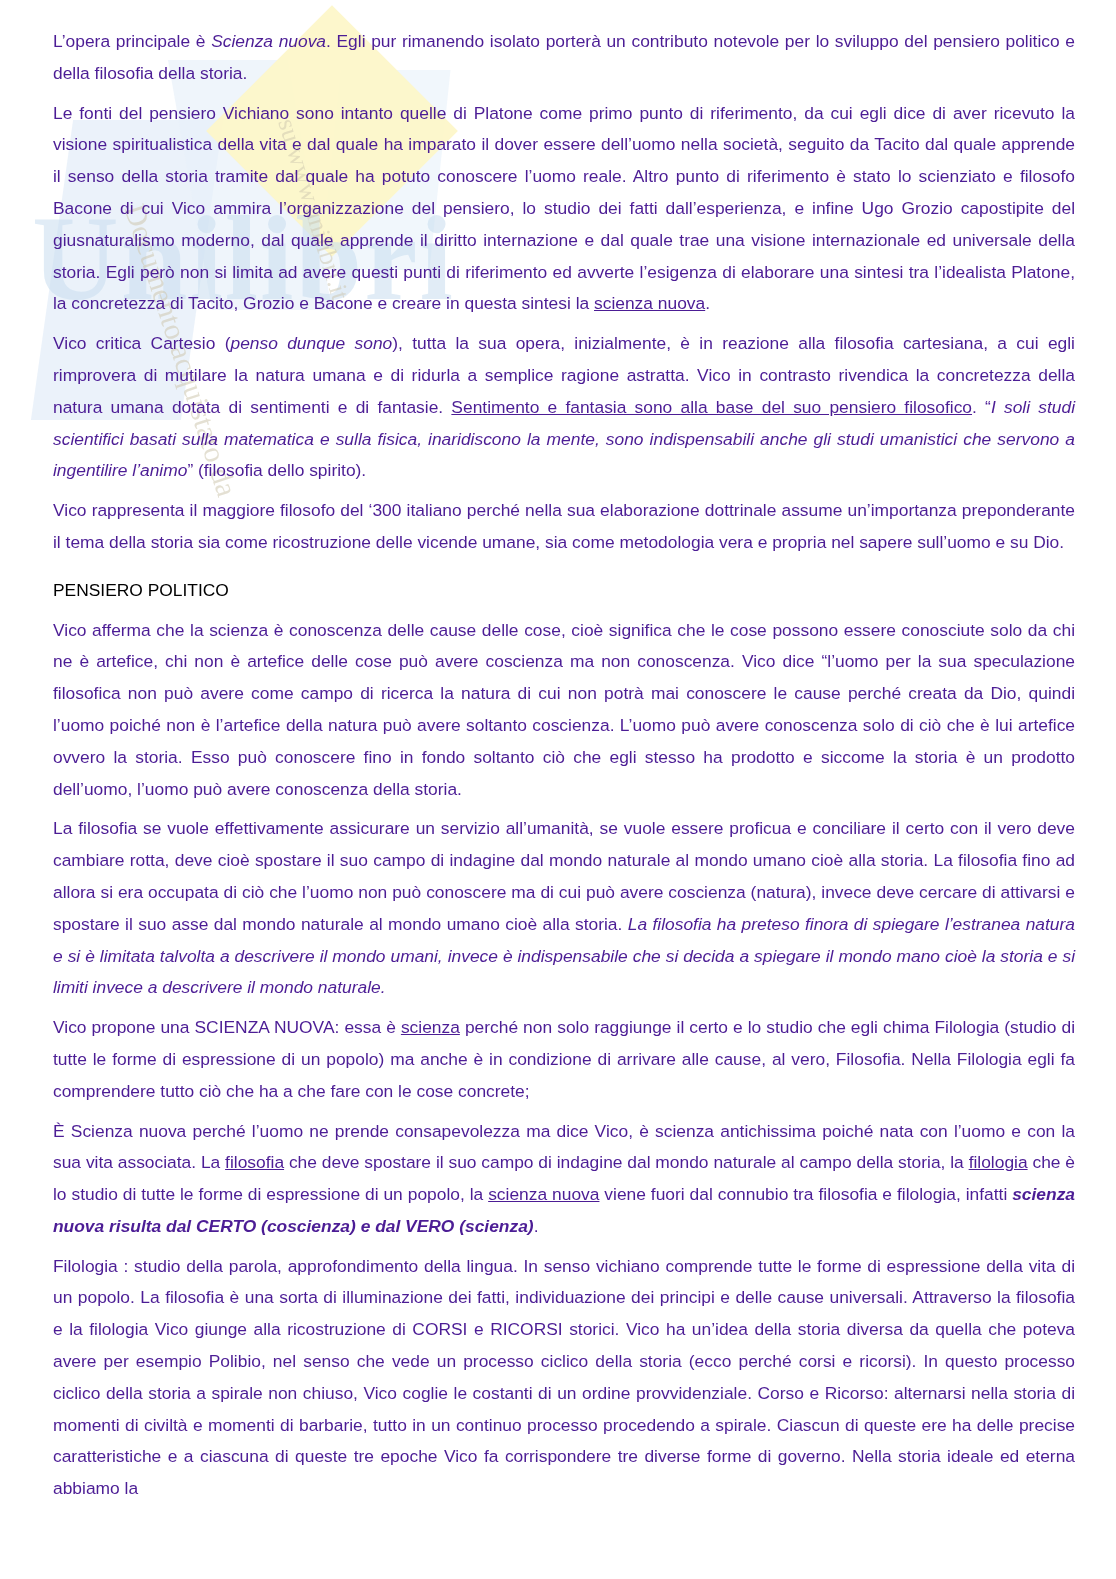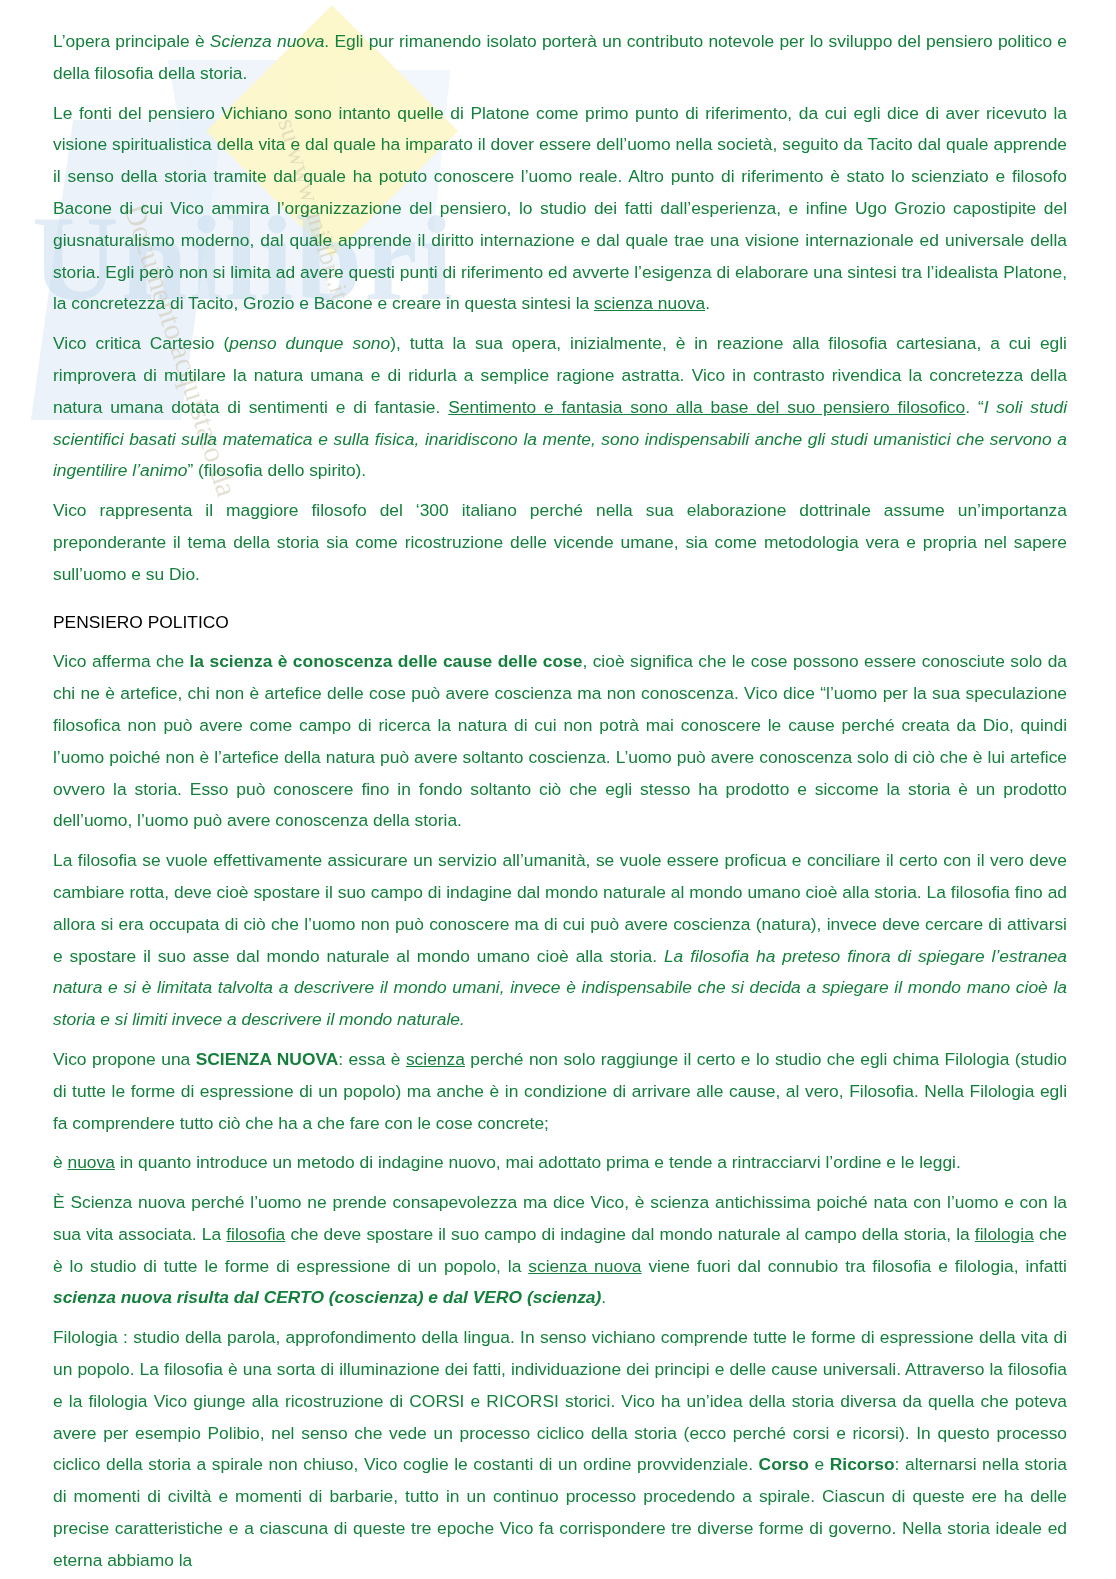--- a/index.html
+++ b/index.html
@@ -105,40 +105,40 @@
   }
 
   
   .content {
     position: relative;
     z-index: 1;
     padding: 26px 41px 0 53px;
     box-sizing: border-box;
   }
   p.para {
-    margin: 0 8px 8px 0;
+    margin: 0 0 8px 0;
     font-size: 17.4px;
     line-height: 31.8px;
-    color: #15803d;
+    color: #4c1d95;
     text-align: justify;
     text-justify: inter-word;
     word-spacing: 0px;
   }
   p.para.noj {
     text-align: left;
   }
   p.heading {
     margin: 16px 0 8px 0;
     font-size: 17.4px;
     line-height: 31.8px;
     color: #000000;
     text-align: left;
   }
   .it { font-style: italic; }
-  .bd { font-weight: bold; }
+  .bd { font-weight: normal; }
   .un { text-decoration: underline; }
   .bdit { font-weight: bold; font-style: italic; }
 </style>
 </head>
 <body>
 
 <div class="page">
 
   <div class="watermark-layer">
     <div class="wm-bluebox-a"></div>
@@ -152,18 +152,17 @@
 
   <div class="content" id="content-root">
       <p class="para"><span>L’opera principale è </span><span class="it">Scienza nuova</span><span>. Egli pur rimanendo isolato porterà un contributo notevole per lo sviluppo del pensiero politico e della filosofia della storia.</span></p>
       <p class="para"><span>Le fonti del pensiero Vichiano sono intanto quelle di Platone come primo punto di riferimento, da cui egli dice di aver ricevuto la visione spiritualistica della vita e dal quale ha imparato il dover essere dell’uomo nella società, seguito da Tacito dal quale apprende il senso della storia tramite dal quale ha potuto conoscere l’uomo reale. Altro punto di riferimento è stato lo scienziato e filosofo Bacone di cui Vico ammira l’organizzazione del pensiero, lo studio dei fatti dall’esperienza, e infine Ugo Grozio capostipite del giusnaturalismo moderno, dal quale apprende il diritto internazione e dal quale trae una visione internazionale ed universale della storia. Egli però non si limita ad avere questi punti di riferimento ed avverte l’esigenza di elaborare una sintesi tra l’idealista Platone, la concretezza di Tacito,  Grozio e Bacone  e creare in questa sintesi la </span><span class="un">scienza nuova</span><span>.</span></p>
       <p class="para"><span>Vico critica Cartesio (</span><span class="it">penso dunque sono</span><span>), tutta la sua opera, inizialmente, è in reazione alla filosofia cartesiana, a cui egli rimprovera di mutilare la natura umana e di ridurla a semplice ragione astratta. Vico in contrasto rivendica la concretezza della natura umana dotata di sentimenti e di fantasie. </span><span class="un">Sentimento e fantasia sono alla base del suo pensiero filosofico</span><span>. “</span><span class="it">I soli studi scientifici basati sulla matematica e sulla fisica, inaridiscono la mente, sono indispensabili anche gli studi umanistici che servono a ingentilire l’animo</span><span>” (filosofia dello spirito).</span></p>
       <p class="para"><span>Vico rappresenta il maggiore filosofo del ‘300 italiano perché nella sua elaborazione dottrinale assume un’importanza preponderante il tema della storia sia come ricostruzione delle vicende umane, sia come metodologia vera e propria nel sapere sull’uomo e su Dio.</span></p>
       <p class="heading"><span>PENSIERO POLITICO</span></p>
       <p class="para"><span>Vico afferma che </span><span class="bd">la scienza è conoscenza delle cause delle cose</span><span>, cioè significa che le cose possono essere conosciute solo da chi ne è artefice, chi non è artefice delle cose può avere coscienza ma non conoscenza. Vico dice “l’uomo per la sua speculazione filosofica non può avere come campo di ricerca la natura di cui non potrà mai conoscere le cause perché creata da Dio, quindi l’uomo poiché non è l’artefice della natura può avere soltanto coscienza. L’uomo può avere conoscenza solo di ciò che è lui artefice ovvero la storia. Esso può conoscere fino in fondo soltanto ciò che egli stesso ha prodotto e siccome la storia è un prodotto dell’uomo, l’uomo può avere conoscenza della storia.</span></p>
       <p class="para"><span>La filosofia se vuole effettivamente assicurare un servizio all’umanità, se vuole essere proficua e conciliare il certo con il vero deve cambiare rotta, deve cioè spostare il suo campo di indagine dal mondo naturale al mondo umano cioè alla storia. La filosofia fino ad allora si era occupata di ciò che l’uomo non può conoscere ma di cui può avere coscienza (natura), invece deve cercare di attivarsi e spostare il suo asse dal mondo naturale al mondo umano cioè alla storia. </span><span class="it">La filosofia ha preteso finora di spiegare l’estranea natura e si è limitata talvolta a descrivere il mondo umani, invece è indispensabile che si decida a spiegare il mondo mano cioè la storia e si limiti invece a descrivere il mondo naturale.</span></p>
       <p class="para"><span>Vico propone una </span><span class="bd">SCIENZA NUOVA</span><span>: essa è </span><span class="un">scienza</span><span> perché non solo raggiunge il certo e lo studio che egli chima Filologia (studio di tutte le forme di espressione di un popolo) ma anche è in condizione di arrivare alle cause, al vero, Filosofia. Nella Filologia egli fa comprendere tutto ciò che ha a che fare con le cose concrete;</span></p>
-      <p class="para noj"><span> è </span><span class="un">nuova</span><span> in quanto introduce un metodo di indagine nuovo, mai adottato prima e tende a rintracciarvi l’ordine e le leggi.</span></p>
       <p class="para"><span>È Scienza nuova perché l’uomo ne prende consapevolezza ma dice Vico, è scienza antichissima poiché nata con l’uomo e con la sua vita associata. La </span><span class="un">filosofia</span><span> che deve spostare il suo campo di indagine dal mondo naturale al campo della storia, la </span><span class="un">filologia</span><span> che è lo studio di tutte le forme di espressione di un popolo, la </span><span class="un">scienza nuova</span><span> viene fuori dal connubio tra filosofia e filologia, infatti </span><span class="bdit">scienza nuova risulta dal CERTO (coscienza) e dal VERO (scienza)</span><span>.</span></p>
       <p class="para"><span>Filologia : studio della parola, approfondimento della lingua. In senso vichiano comprende tutte le forme di espressione della vita di un popolo. La filosofia è una sorta di illuminazione dei fatti, individuazione dei principi e delle cause universali. Attraverso la filosofia e la filologia Vico giunge alla ricostruzione di  CORSI e RICORSI storici. Vico ha un’idea della storia diversa da quella che poteva avere per esempio Polibio, nel senso che vede un processo ciclico della storia (ecco perché corsi e ricorsi). In questo processo ciclico della storia a spirale non chiuso, Vico coglie le costanti di un ordine provvidenziale. </span><span class="bd">Corso</span><span> e </span><span class="bd">Ricorso</span><span>: alternarsi nella storia di momenti di civiltà e momenti di barbarie, tutto in un continuo processo procedendo a spirale. Ciascun di queste ere ha delle precise caratteristiche e a ciascuna di queste tre epoche Vico fa corrispondere tre diverse forme di governo. Nella storia ideale ed eterna abbiamo la </span></p>
     </div>
 
 </div>
 
 </body></html>

